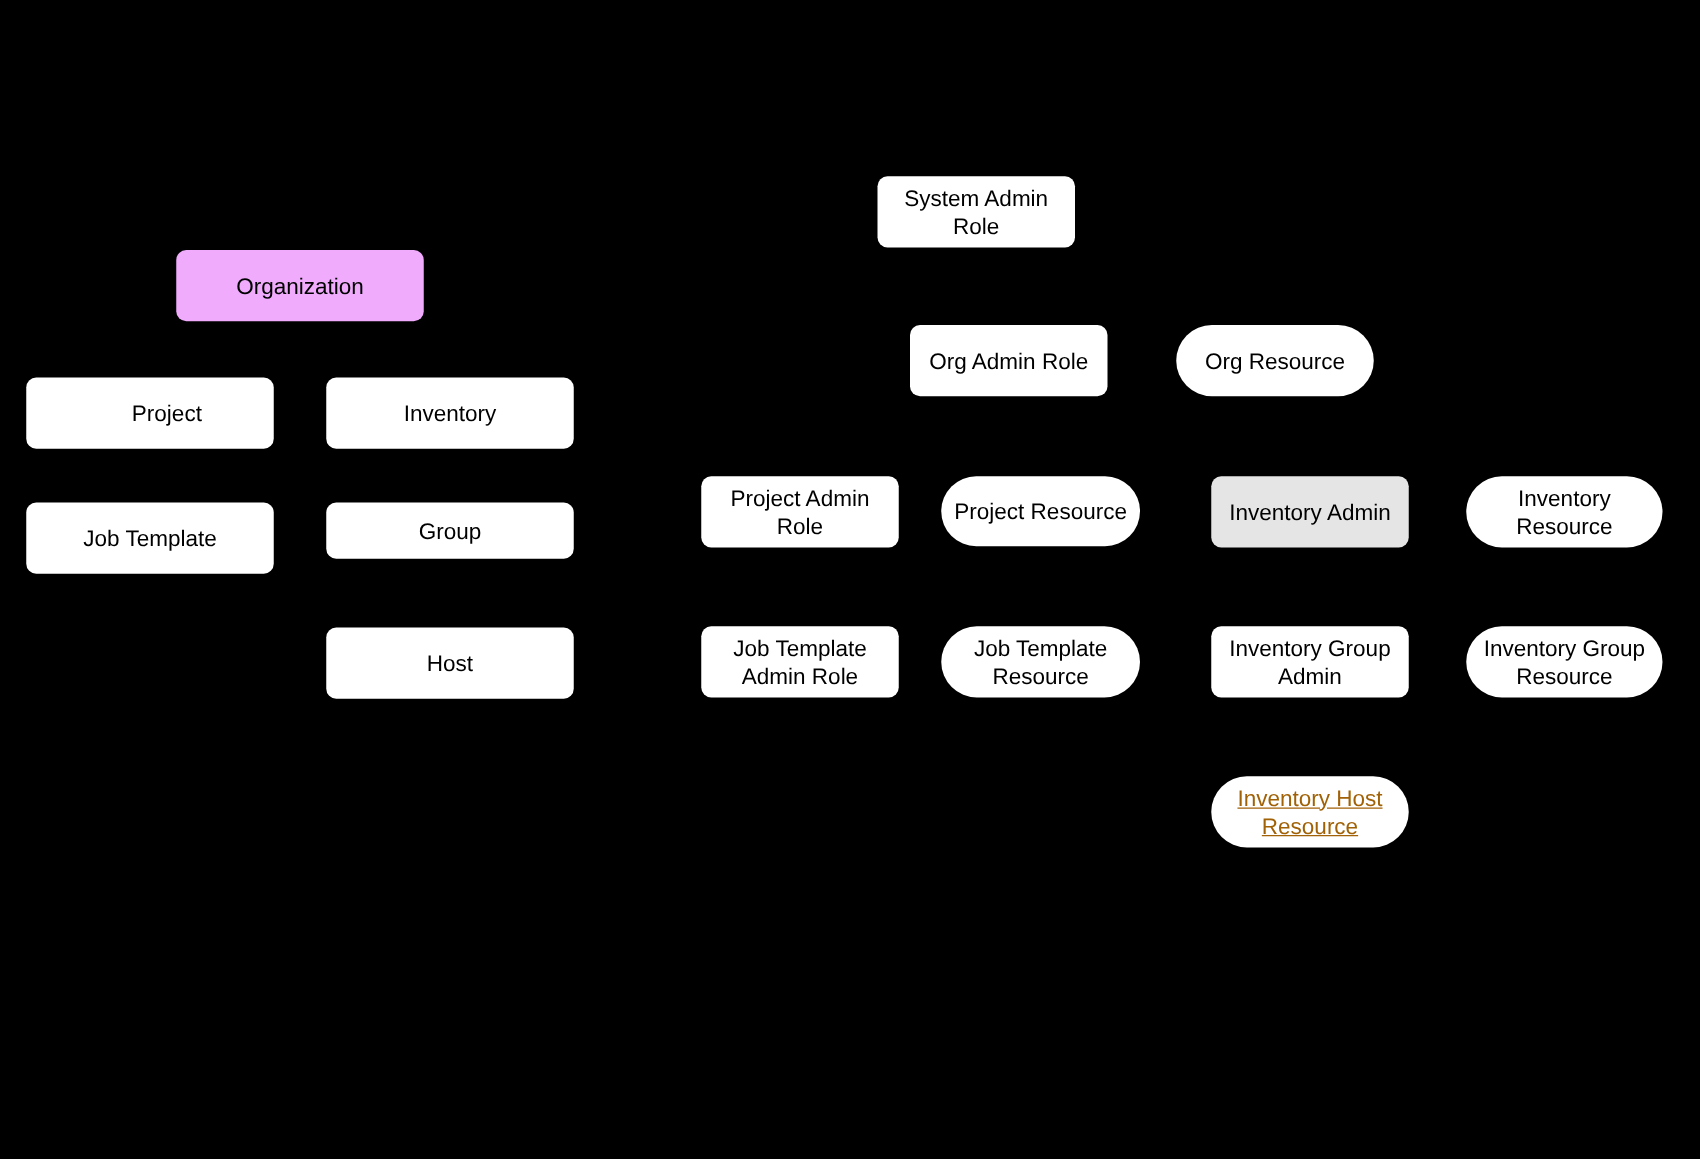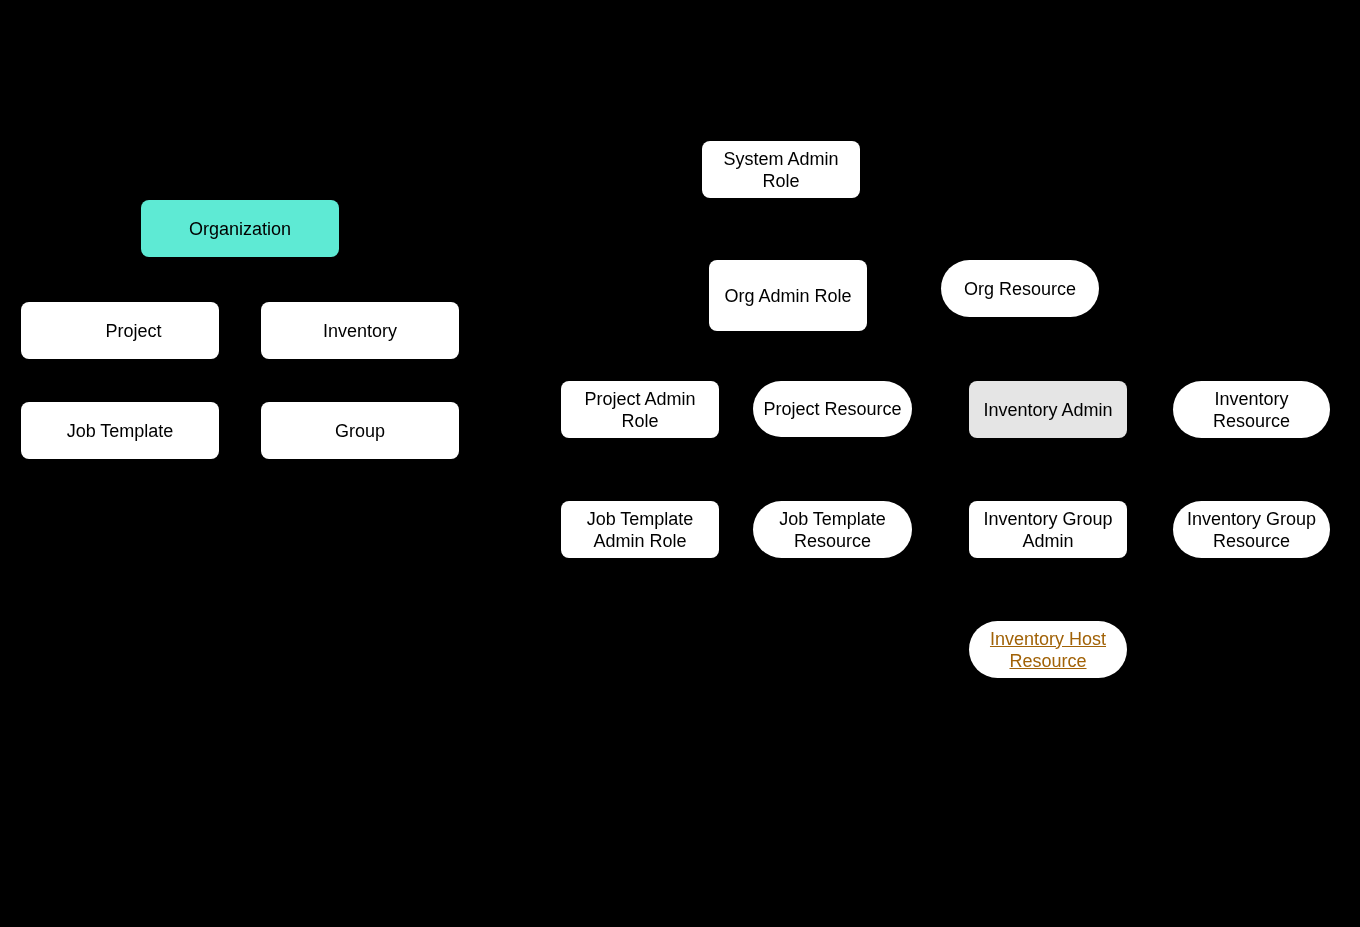--- a/index.html
+++ b/index.html
@@ -36,40 +36,43 @@
     font-size: 18px;
     line-height: 22px;
     white-space: pre-line;
     padding: 0 4px;
   }
 </style>
 </head>
 <body style="background: rgb(0, 0, 0);">
 
 <div class="diagram">
-  <div class="node" style="left: 141px; top: 200px; width: 198px; height: 57px; background: #5eead4; color: rgb(0, 0, 0);">
+  <div class="node" style="left: 141px; top: 200px; width: 198px; height: 57px; background: #f0abfc; color: rgb(0, 0, 0);">
       <span class="label">Organization</span>
     </div>
   <div class="node" style="left: 21px; top: 302px; width: 198px; height: 57px; background: rgb(255, 255, 255); color: rgb(0, 0, 0); padding-left: 27px;">
       <span class="label">Project</span>
     </div>
   <div class="node" style="left: 261px; top: 302px; width: 198px; height: 57px; background: rgb(255, 255, 255); color: rgb(0, 0, 0);">
       <span class="label">Inventory</span>
     </div>
   <div class="node" style="left: 21px; top: 402px; width: 198px; height: 57px; background: rgb(255, 255, 255); color: rgb(0, 0, 0);">
       <span class="label">Job Template</span>
     </div>
-  <div class="node" style="left: 261px; top: 402px; width: 198px; height: 57px; background: rgb(255, 255, 255); color: rgb(0, 0, 0);">
+  <div class="node" style="left: 261px; top: 402px; width: 198px; height: 45px; background: rgb(255, 255, 255); color: rgb(0, 0, 0);">
       <span class="label">Group</span>
+    </div>
+  <div class="node" style="left: 261px; top: 502px; width: 198px; height: 57px; background: rgb(255, 255, 255); color: rgb(0, 0, 0);">
+      <span class="label">Host</span>
     </div>
   <div class="node" style="left: 702px; top: 141px; width: 158px; height: 57px; background: rgb(255, 255, 255); color: rgb(0, 0, 0);">
       <span class="label">System Admin
 Role</span>
     </div>
-  <div class="node" style="left: 709px; top: 260px; width: 158px; height: 71px; background: rgb(255, 255, 255); color: rgb(0, 0, 0);">
+  <div class="node" style="left: 728px; top: 260px; width: 158px; height: 57px; background: rgb(255, 255, 255); color: rgb(0, 0, 0);">
       <span class="label">Org Admin Role</span>
     </div>
   <div class="node stadium" style="left: 941px; top: 260px; width: 158px; height: 57px; background: rgb(255, 255, 255); color: rgb(0, 0, 0);">
       <span class="label">Org Resource</span>
     </div>
   <div class="node" style="left: 561px; top: 381px; width: 158px; height: 57px; background: rgb(255, 255, 255); color: rgb(0, 0, 0);">
       <span class="label">Project Admin
 Role</span>
     </div>
   <div class="node stadium" style="left: 753px; top: 381px; width: 159px; height: 56px; background: rgb(255, 255, 255); color: rgb(0, 0, 0);">

